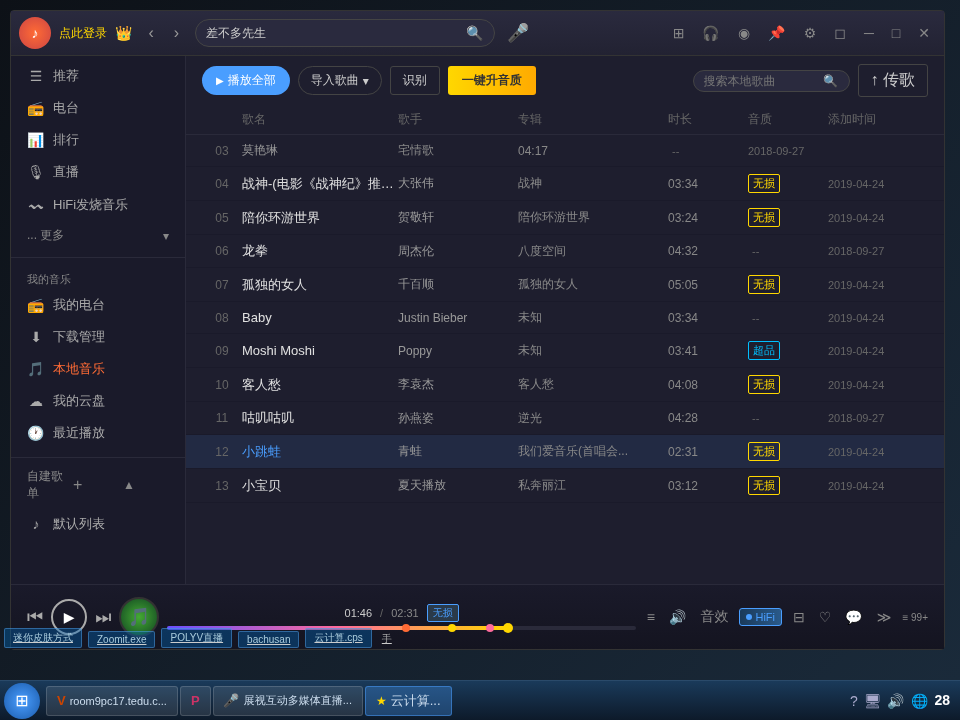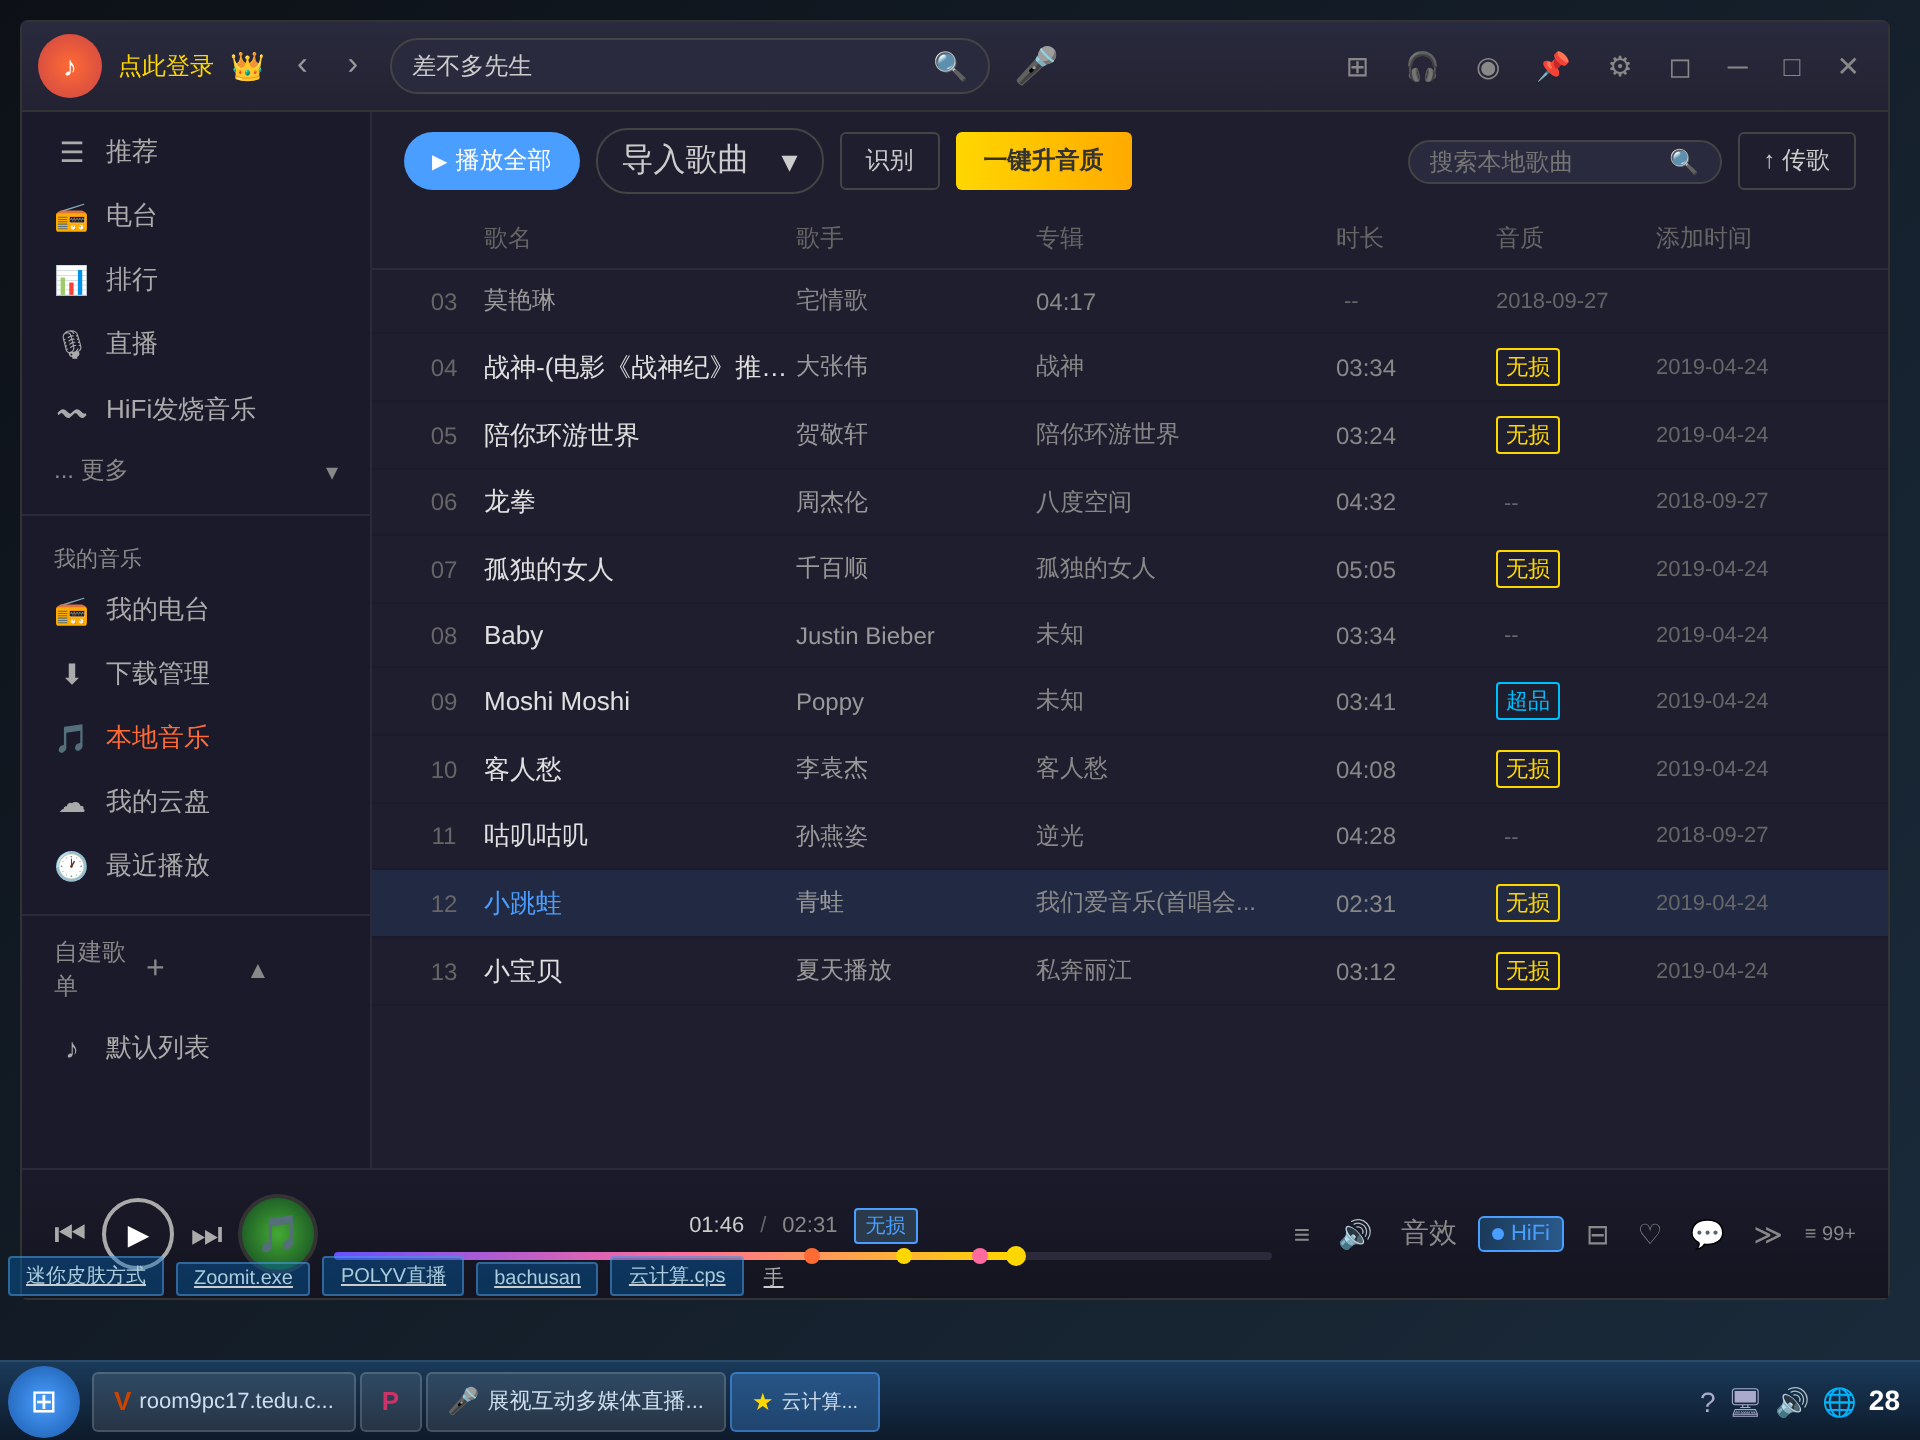--- a/index.html
+++ b/index.html
@@ -42,26 +42,26 @@
     .sidebar-add-btn { color: #888; cursor: pointer; font-size: 16px; margin-right: 4px; }
     .sidebar-collapse-btn { color: #888; cursor: pointer; font-size: 12px; }
 
     
     .main-content { flex: 1; display: flex; flex-direction: column; overflow: hidden; background: #1e1e2e; }
 
     
     .toolbar { display: flex; align-items: center; padding: 8px 16px; gap: 8px; flex-shrink: 0; }
     .btn-play-all { background: #4a9eff; border: none; color: white; padding: 6px 14px; border-radius: 16px; cursor: pointer; font-size: 12px; display: flex; align-items: center; gap: 4px; }
     .btn-play-all .play-icon { font-size: 10px; }
-    .btn-import { background: none; border: 1px solid #444; color: #ccc; padding: 5px 12px; border-radius: 16px; cursor: pointer; font-size: 16px; display: flex; align-items: center; gap: 16px; }
+    .btn-import { background: none; border: 1px solid #444; color: #ccc; padding: 5px 12px; border-radius: 16px; cursor: pointer; font-size: 12px; display: flex; align-items: center; gap: 4px; }
     .btn-recognize { background: none; border: 1px solid #444; color: #ccc; padding: 5px 12px; border-radius: 3px; cursor: pointer; font-size: 12px; }
     .btn-upgrade { background: linear-gradient(90deg, #ffd700, #ffaa00); border: none; color: #333; padding: 6px 14px; border-radius: 3px; cursor: pointer; font-size: 12px; font-weight: bold; }
     .toolbar-search { margin-left: auto; display: flex; align-items: center; background: #2a2a3e; border: 1px solid #444; border-radius: 14px; padding: 3px 10px; }
     .toolbar-search-input { background: none; border: none; color: #ccc; font-size: 12px; outline: none; width: 120px; }
-    .btn-upload { background: none; border: 1px solid #444; color: #ccc; padding: 5px 12px; border-radius: 3px; cursor: pointer; font-size: 12px; }
+    .btn-upload { background: none; border: 1px solid #444; color: #ccc; padding: 5px 12px; border-radius: 3px; cursor: pointer; font-size: 16px; }
 
     
     .song-list { flex: 1; overflow-y: auto; }
     .song-list::-webkit-scrollbar { width: 6px; }
     .song-list::-webkit-scrollbar-track { background: #1a1a2a; }
     .song-list::-webkit-scrollbar-thumb { background: #444; border-radius: 3px; }
 
     .list-header { display: grid; grid-template-columns: 40px 1fr 120px 150px 80px 80px 100px; padding: 6px 16px; border-bottom: 1px solid #2a2a3a; color: #666; font-size: 12px; }
     .song-row { display: grid; grid-template-columns: 40px 1fr 120px 150px 80px 80px 100px; padding: 7px 16px; align-items: center; border-bottom: 1px solid #1a1a2a; transition: background 0.15s; cursor: pointer; }
     .song-row.active { background: rgba(74,158,255,0.1); }
@@ -434,21 +434,21 @@
     <span class="taskbar-item-icon" style="color:#cc3366; font-weight:bold; font-size:13px">P</span>
   </div>
 
   <div class="taskbar-item">
     <span class="taskbar-item-icon" style="color:#cc2222; font-size:13px">🎤</span>
     <span style="font-size:11px">展视互动多媒体直播...</span>
   </div>
 
   <div class="taskbar-item active">
     <span class="taskbar-item-icon" style="color:#ffd700; font-size:12px">★</span>
-    <span style="font-size:10px">云计算...</span>
+    <span style="font-size:13px">云计算...</span>
   </div>
 
   <div class="taskbar-right">
     <span class="taskbar-tray-icon">?</span>
     <span class="taskbar-tray-icon">🖥</span>
     <span class="taskbar-tray-icon">🔊</span>
     <span class="taskbar-tray-icon">🌐</span>
     <div class="taskbar-clock">
       <div style="font-size:14px; font-weight:bold; color:#fff">28</div>
     </div>

